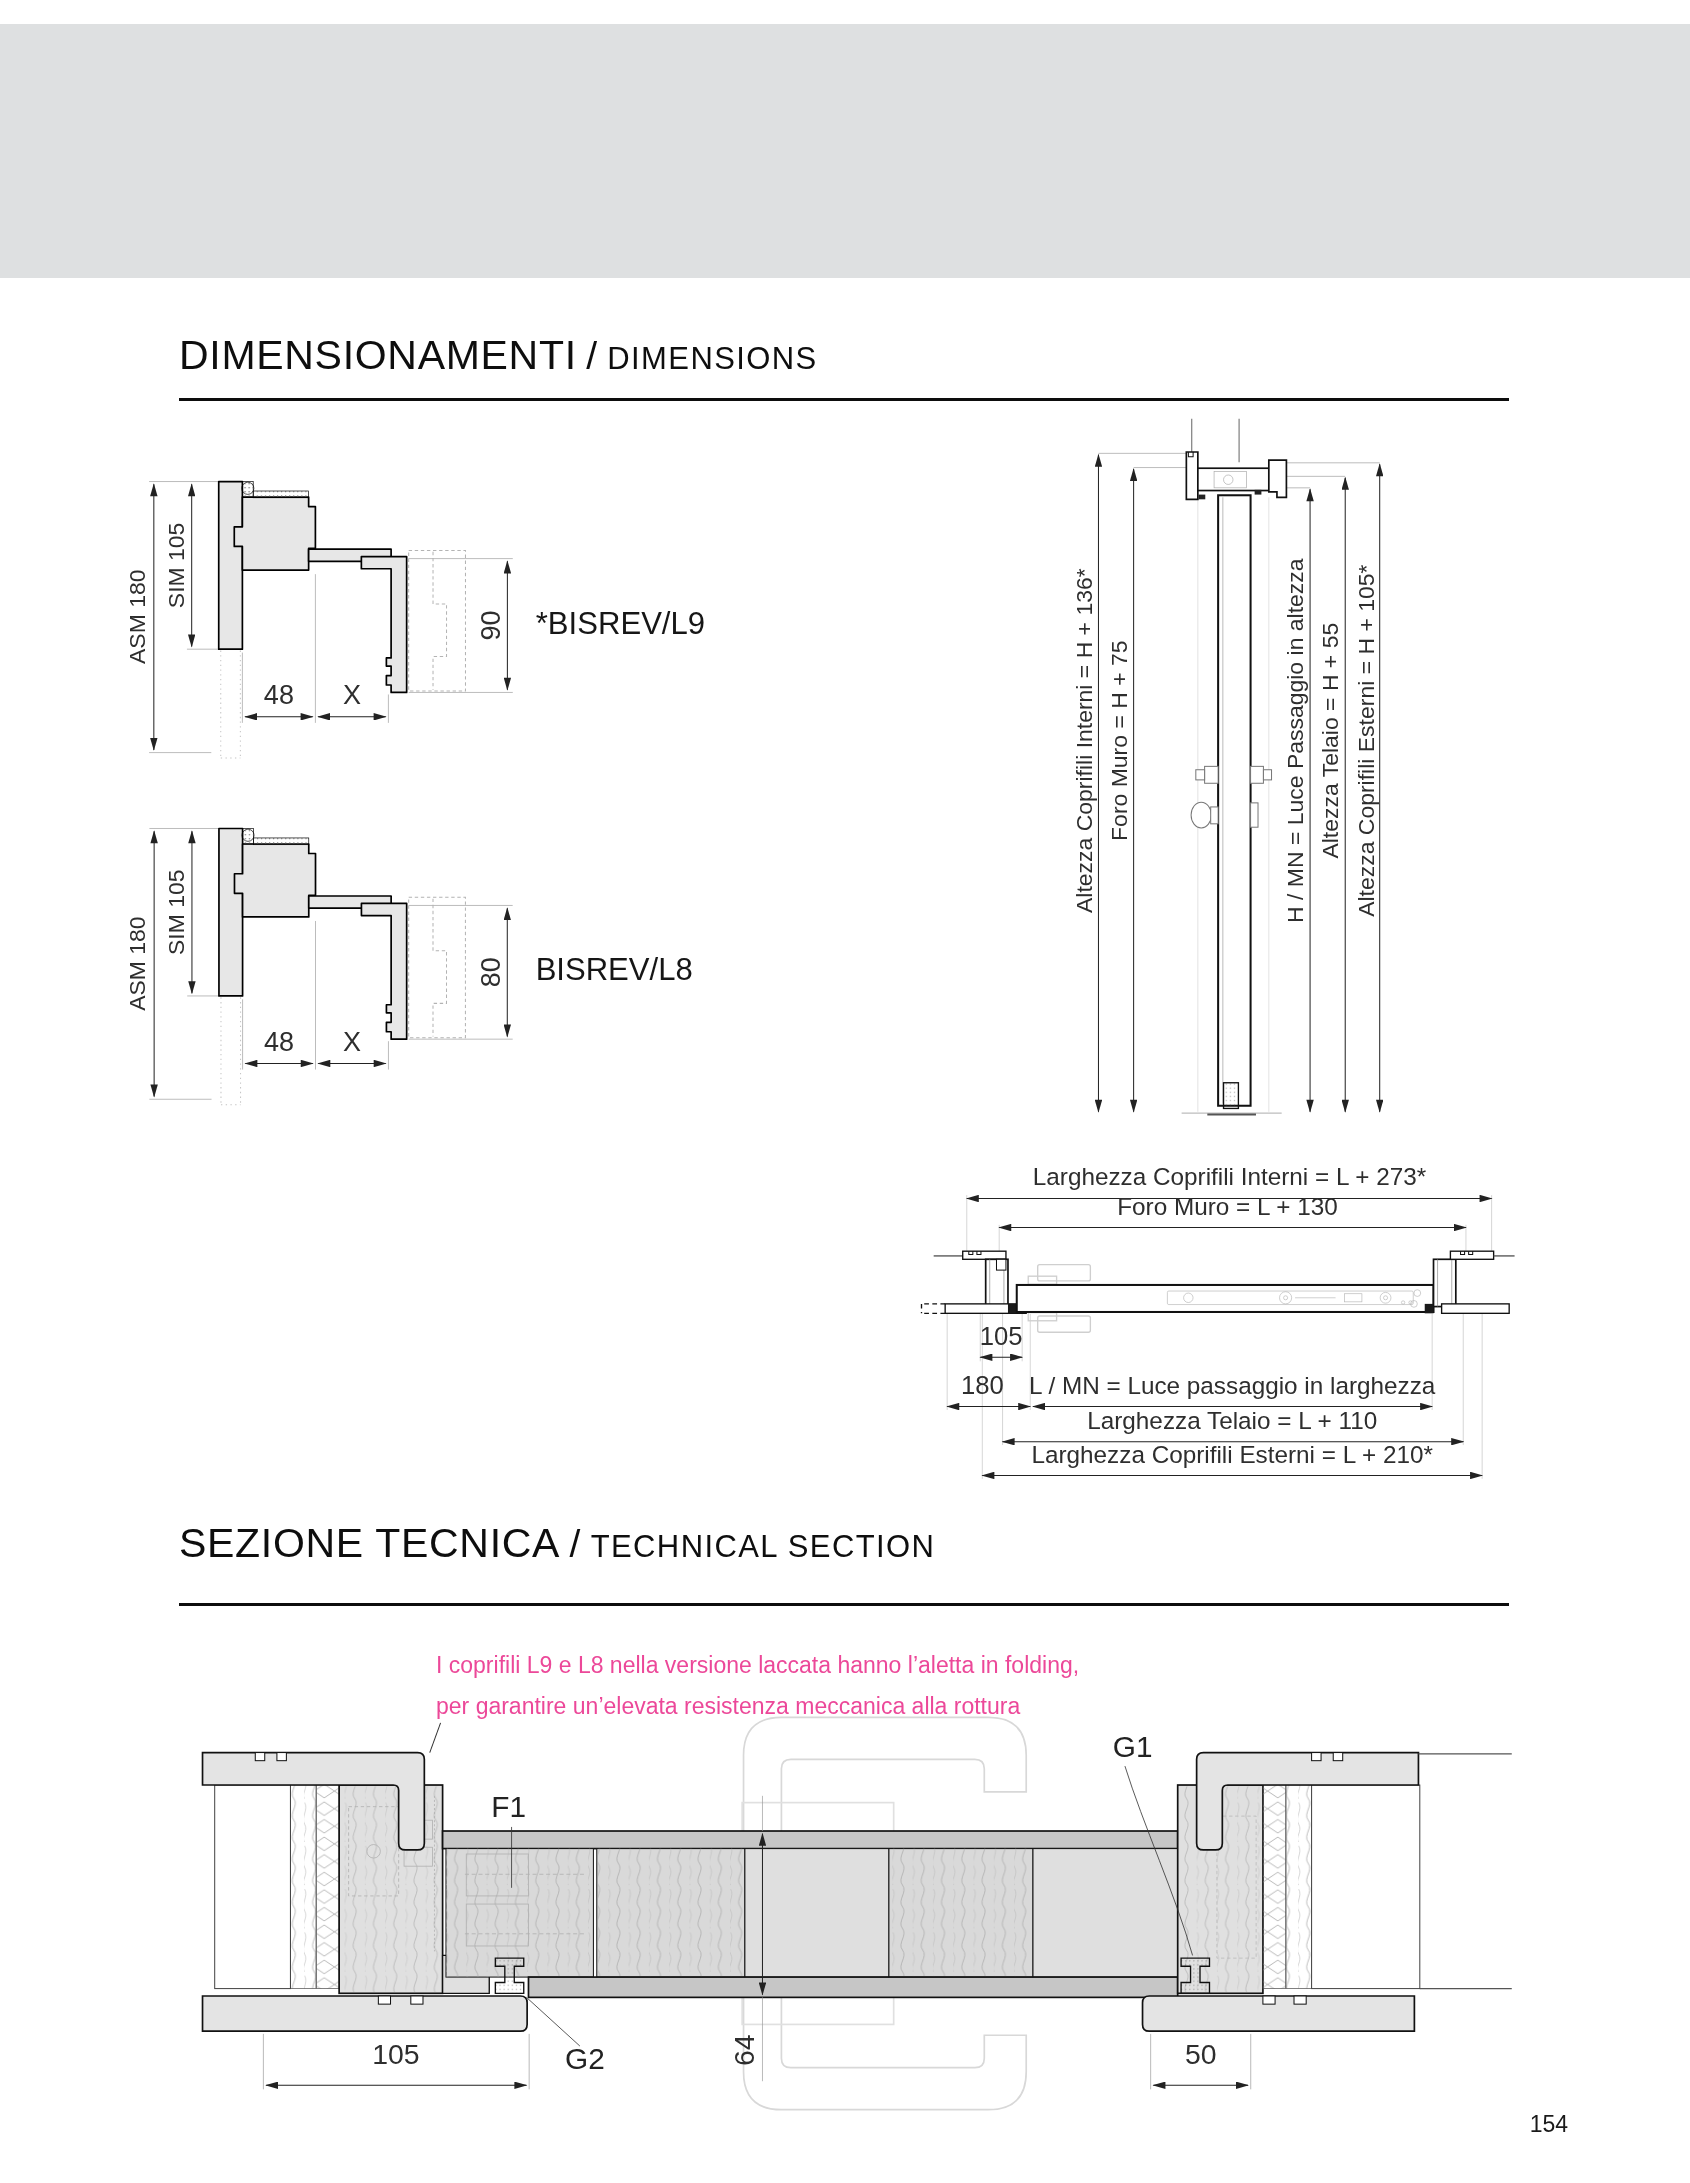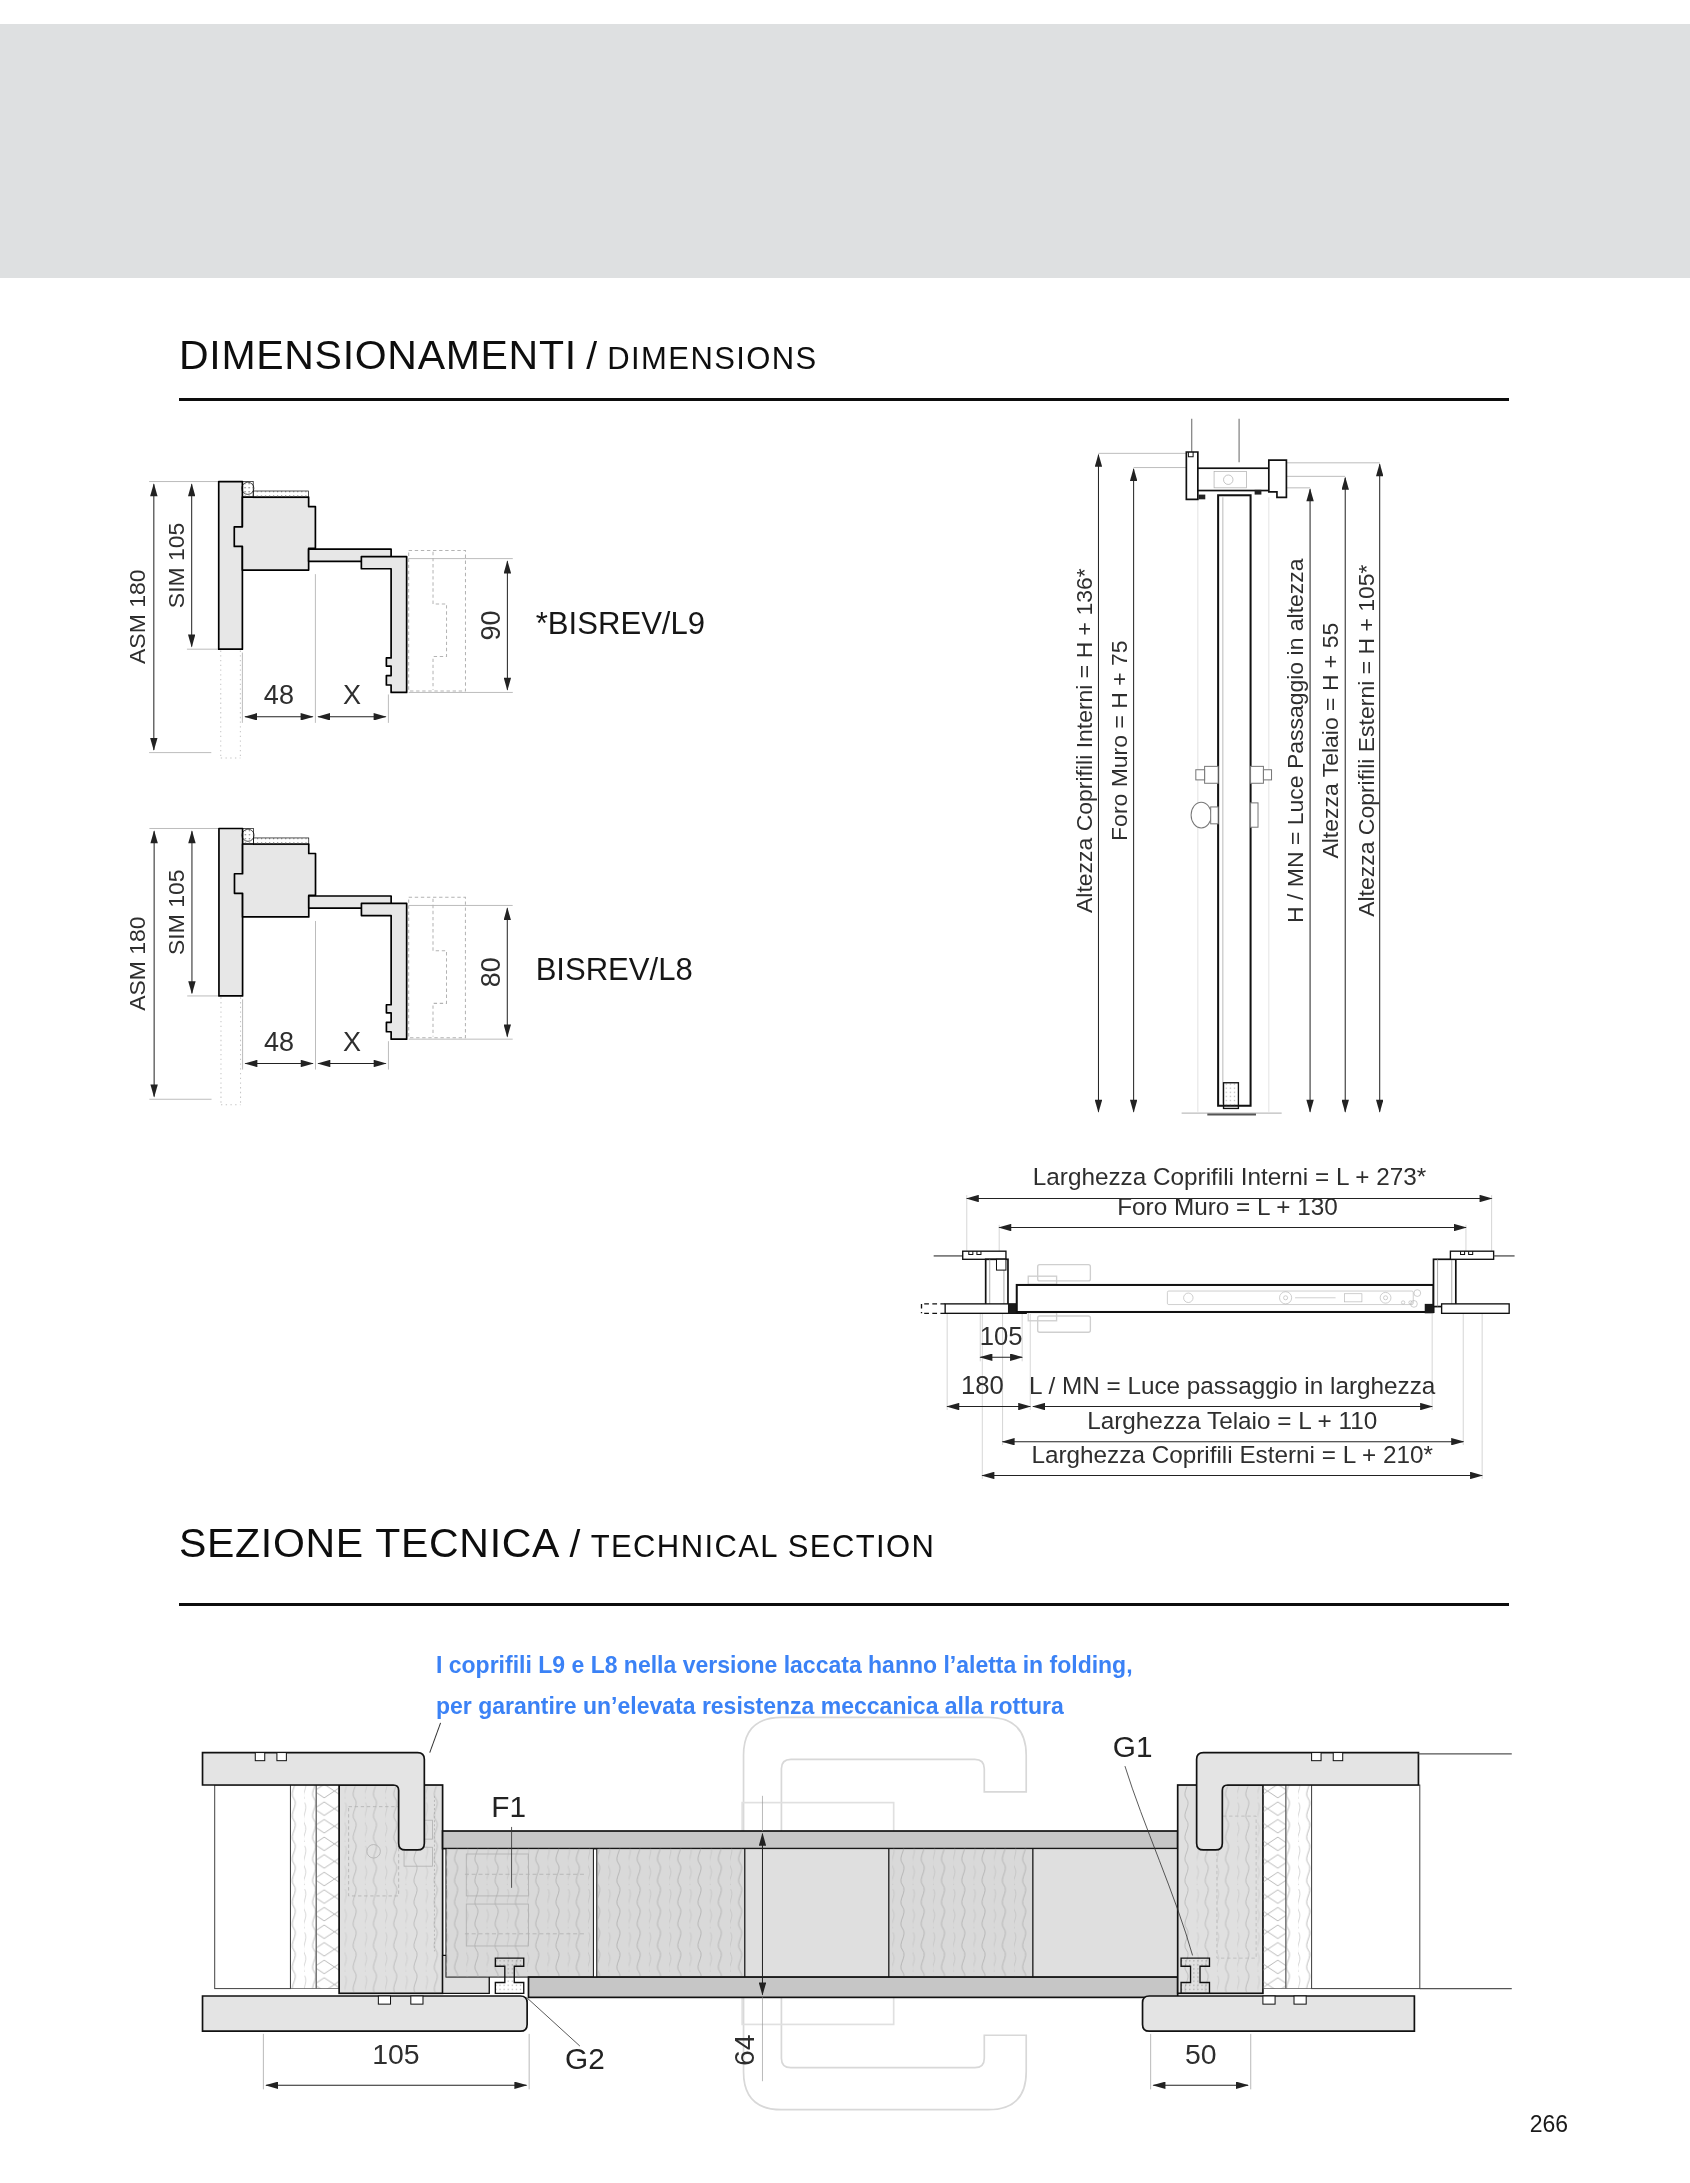--- a/index.html
+++ b/index.html
@@ -4,21 +4,21 @@
 <style>
   html,body{margin:0;padding:0;background:#ffffff;}
   #page{position:relative;width:1690px;height:2183px;background:#ffffff;overflow:hidden;
         font-family:"Liberation Sans", sans-serif;color:#111;margin-top:24px;}
   .band{position:absolute;left:0;top:0;width:1690px;height:254px;}
   .heading{position:absolute;left:179px;white-space:nowrap;font-weight:300;letter-spacing:0.7px;color:#0e0e0e;}
   .heading .t1{font-size:41px;}
   .heading .sep{font-size:39px;font-weight:300;padding:0 9.5px;}
   .heading .t2{font-size:31px;letter-spacing:1.4px;}
   .rule{position:absolute;left:179px;width:1330px;height:2.7px;background:#0d0d0d;}
-  .note{position:absolute;left:436px;top:1621px;font-size:23px;line-height:41px;color:#3b82f6;font-weight:700;white-space:nowrap;}
+  .note{position:absolute;left:436px;top:1621px;font-size:23px;line-height:41px;color:#ec4899;font-weight:400;white-space:nowrap;}
   .pagenum{position:absolute;left:1494px;top:2087px;width:74px;text-align:right;font-size:23px;color:#1a1a1a;}
   svg{position:absolute;overflow:visible;}
   svg text{font-family:"Liberation Sans", sans-serif;fill:#2e2e2e;font-weight:300;}
   .pdim{font-size:40px;}
   .pcode{font-size:34px;}
   .pname{font-size:46px;fill:#161616;}
   .vlabel{font-size:34px;}
   .hlabel{font-size:36px;}
   .hdim{font-size:38px;}
   .tdim{font-size:42px;}
@@ -417,16 +417,16 @@
       <path d="M390,2972 V3054 M783,2972 V3054" stroke="#999" stroke-width="1"></path>
       <line x1="394" y1="3048" x2="779" y2="3048" stroke="#222" stroke-width="1.5" marker-start="url(#arT)" marker-end="url(#arT)"></line>
       <text class="tdim" x="586" y="3016" text-anchor="middle">105</text>
 
       <path d="M1702,2972 V3054 M1850,2972 V3054" stroke="#999" stroke-width="1"></path>
       <line x1="1706" y1="3048" x2="1846" y2="3048" stroke="#222" stroke-width="1.5" marker-start="url(#arT)" marker-end="url(#arT)"></line>
       <text class="tdim" x="1776" y="3016" text-anchor="middle">50</text>
     </g>
   </svg>
 
-  <div class="pagenum">266</div>
+  <div class="pagenum">154</div>
 
 </div>
 
 
 </body></html>

